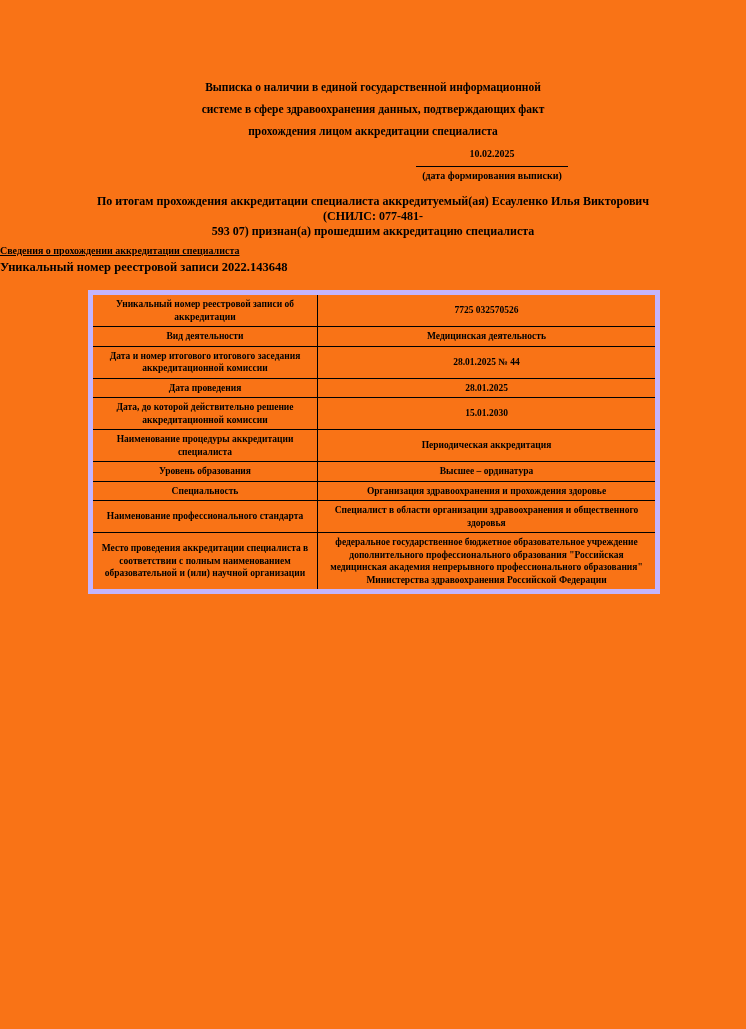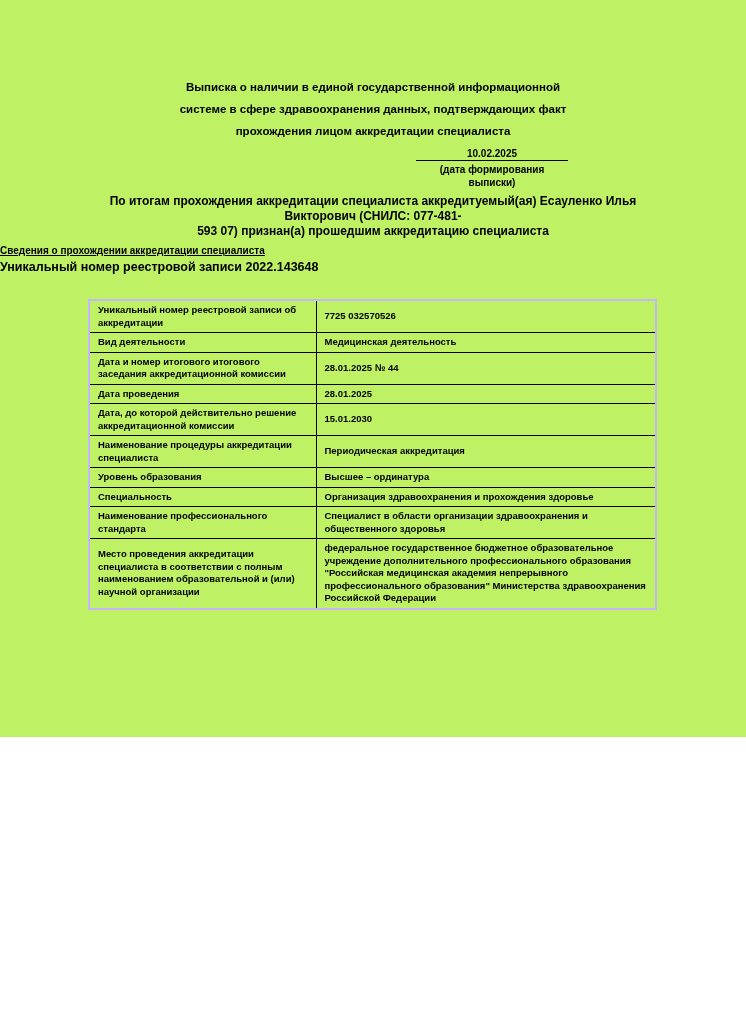--- a/index.html
+++ b/index.html
@@ -3,24 +3,24 @@
 <meta charset="utf-8">
 <style>
   html, body {
     margin: 0;
     padding: 0;
     background: #ffffff;
   }
   .page {
     position: relative;
     width: 746px;
-    height: 737px;
-    background: #bef264;
+    height: 1029px;
+    background: #f97316;
     color: #000000;
-    font-family: Liberation Sans, sans-serif;
+    font-family: Liberation Serif, serif;
     font-weight: 700;
     overflow: hidden;
   }
   .title {
     position: absolute;
     top: 76px;
     left: 0;
     width: 746px;
     text-align: center;
     font-size: 11.5px;
@@ -31,21 +31,21 @@
     top: 147px;
     left: 416px;
     width: 152px;
     text-align: center;
     font-size: 10px;
     line-height: 13px;
   }
   .date-value {
     display: block;
     border-bottom: 1.5px solid #000000;
-    padding-bottom: 0;
+    padding-bottom: 6px;
   }
   .date-caption {
     display: block;
     padding-top: 2px;
   }
   .summary {
     position: absolute;
     top: 194px;
     left: 85px;
     width: 576px;
@@ -64,26 +64,27 @@
   }
   .registry-heading {
     position: absolute;
     top: 260px;
     left: 0;
     width: 746px;
     font-size: 12.5px;
   }
   .acc-table {
     position: absolute;
-    top: 299px;
+    top: 290px;
     left: 88px;
     width: 567px;
     border-collapse: collapse;
     table-layout: fixed;
-    border: 2px solid #c4b5fd;
+    border: 5px solid #c4b5fd;
+    text-align: center;
   }
   .acc-table td {
     border: 1px solid #000000;
     font-size: 9.5px;
     line-height: 12.5px;
     vertical-align: middle;
     padding: 3px 8px 3px 8px;
     word-wrap: break-word;
   }
   .col-label { width: 227px; }

